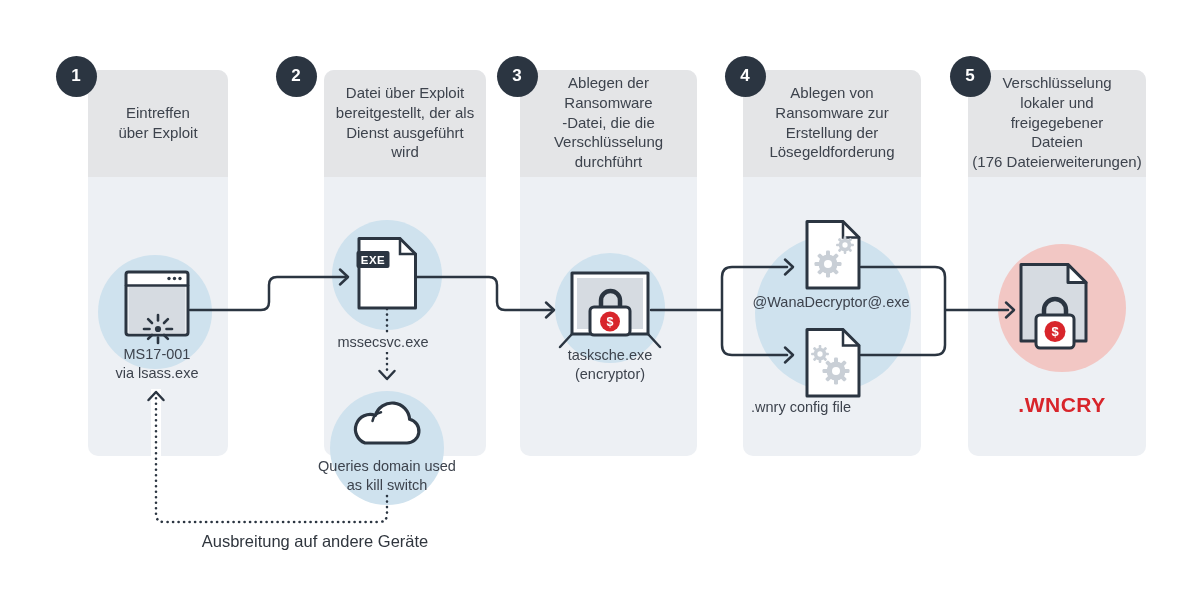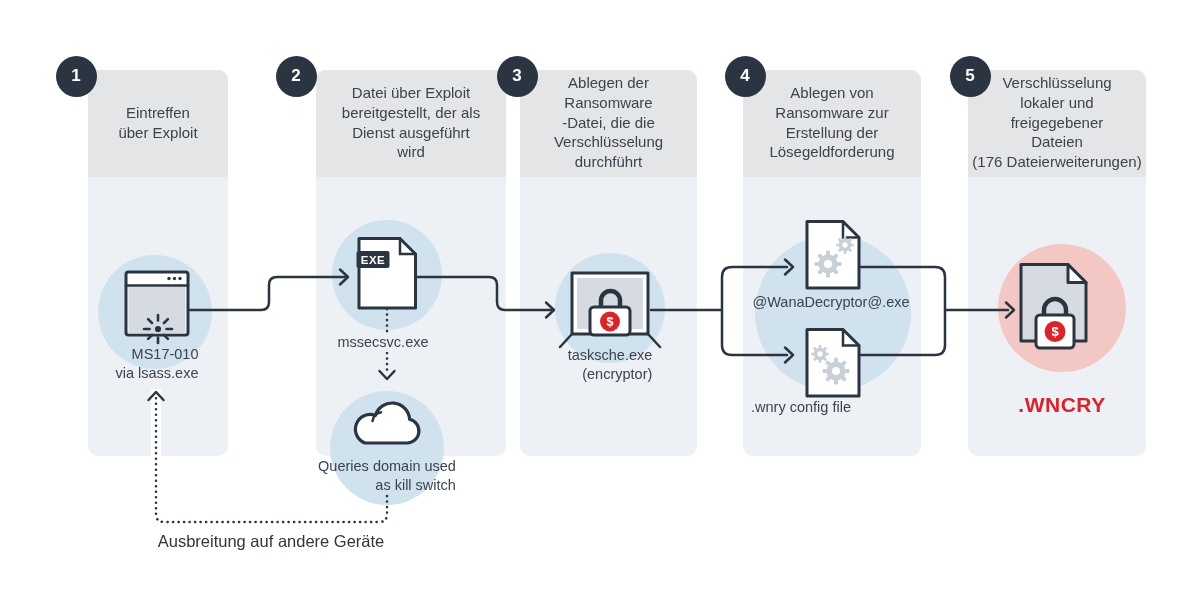--- a/index.html
+++ b/index.html
@@ -22,45 +22,45 @@
     background:var(--accent-dark); color:#fff; font-weight:bold; font-size:17px;
     display:flex; align-items:center; justify-content:center; z-index:4;
   }
   .hl { position:absolute; border-radius:50%; z-index:1; }
   .blue { background:var(--hl-blue); }
   .pink { background:var(--hl-pink); }
   #connectors { position:absolute; left:0; top:0; z-index:2; }
   .icon { position:absolute; z-index:3; }
   .lbl {
     position:absolute; z-index:4; transform:translateX(-50%);
-    text-align:right; white-space:pre-line;
+    text-align:center; white-space:pre-line;
     font-size:14.5px; line-height:1.3; color:var(--text);
   }
   .masked { background:var(--body-bg); padding:0 3px; }
   .wncry-label { font-size:21px; font-weight:bold; color:var(--alert-red); letter-spacing:.5px;margin-top:41px; }
-  .spread { font-size:16.5px; color:#30363e; }
+  .spread { font-size:16.5px; color:#30363e;margin-left:44px; }
   
   .ln { fill:none; stroke:var(--accent-dark); stroke-width:2.5; stroke-linecap:round; stroke-linejoin:round; }
   .dot-ln { fill:none; stroke:var(--accent-dark); stroke-width:2.6; stroke-linecap:round; stroke-dasharray:0.1 5.4; }
   .halo-ln { fill:none; stroke:#fff; stroke-width:10; }
   .shape { fill:#fff; stroke:var(--accent-dark); stroke-width:3; stroke-linejoin:round; }
   .shape-gray { fill:var(--panel-gray); stroke:var(--accent-dark); stroke-width:3; stroke-linejoin:round; }
   .thin { fill:none; stroke:var(--accent-dark); stroke-width:2.5; stroke-linecap:round; }
   svg text { font-family:"Liberation Sans", sans-serif; }
 </style>
 </head>
 <body>
 
 <div class="stage">
 
   <div class="col" style="left:88px;width:140px">
     <div class="col-header">Eintreffen
 über Exploit</div>
   </div>
-  <div class="col" style="left:316px;width:190px">
+  <div class="col" style="left:324px;width:162px">
     <div class="col-header">Datei über Exploit
 bereitgestellt, der als
 Dienst ausgeführt
 wird</div>
   </div>
   <div class="col" style="left:520px;width:177px">
     <div class="col-header">Ablegen der
 Ransomware
 -Datei, die die
 Verschlüsselung
@@ -218,21 +218,21 @@
     <path class="shape-gray" d="M3 2.5 H50 L68 20.5 V79 H3 Z"></path>
     <path class="shape" d="M50 2.5 V20.5 H68 Z"></path>
     <g>
       <path d="M26 55 v-7 a11 11 0 0 1 22 0 v7" fill="none" stroke="var(--accent-dark)" stroke-width="4.5"></path>
       <rect x="18" y="53" width="38" height="33" rx="4" fill="#fff" stroke="var(--accent-dark)" stroke-width="3"></rect>
       <circle cx="37" cy="69.5" r="10.5" fill="var(--alert-red)"></circle>
       <text x="37" y="74" text-anchor="middle" font-size="13" font-weight="bold" fill="#fff">$</text>
     </g>
   </svg>
 
-  <div class="lbl" style="left:157px;top:345px">MS17-010
+  <div class="lbl" style="left:157px;top:345px">MS17-001
 via lsass.exe</div>
   <div class="lbl masked" style="left:383px;top:333px">mssecsvc.exe</div>
   <div class="lbl" style="left:387px;top:457px">Queries domain used
 as kill switch</div>
   <div class="lbl" style="left:610px;top:346px">tasksche.exe
 (encryptor)</div>
   <div class="lbl" style="left:831px;top:293px">@WanaDecryptor@.exe</div>
   <div class="lbl" style="left:801px;top:398px">.wnry config file</div>
   <div class="lbl wncry-label" style="left:1062px;top:350px">.WNCRY</div>
   <div class="lbl spread" style="left:271px;top:531px">Ausbreitung auf andere Geräte</div>

